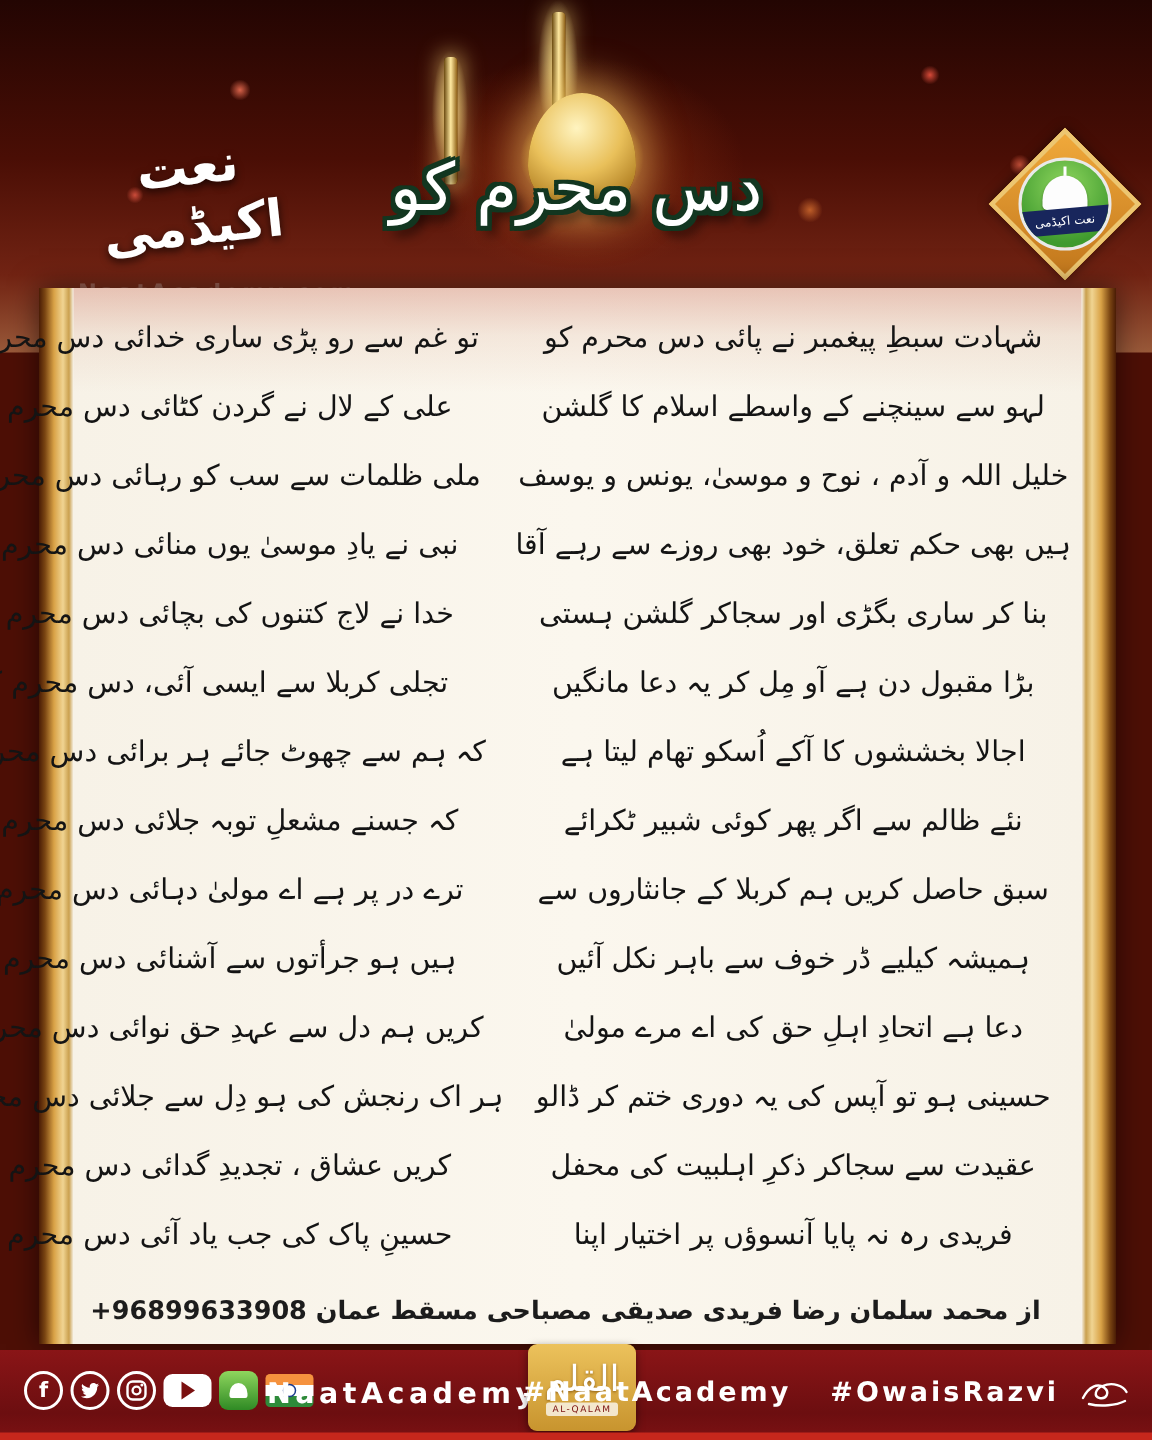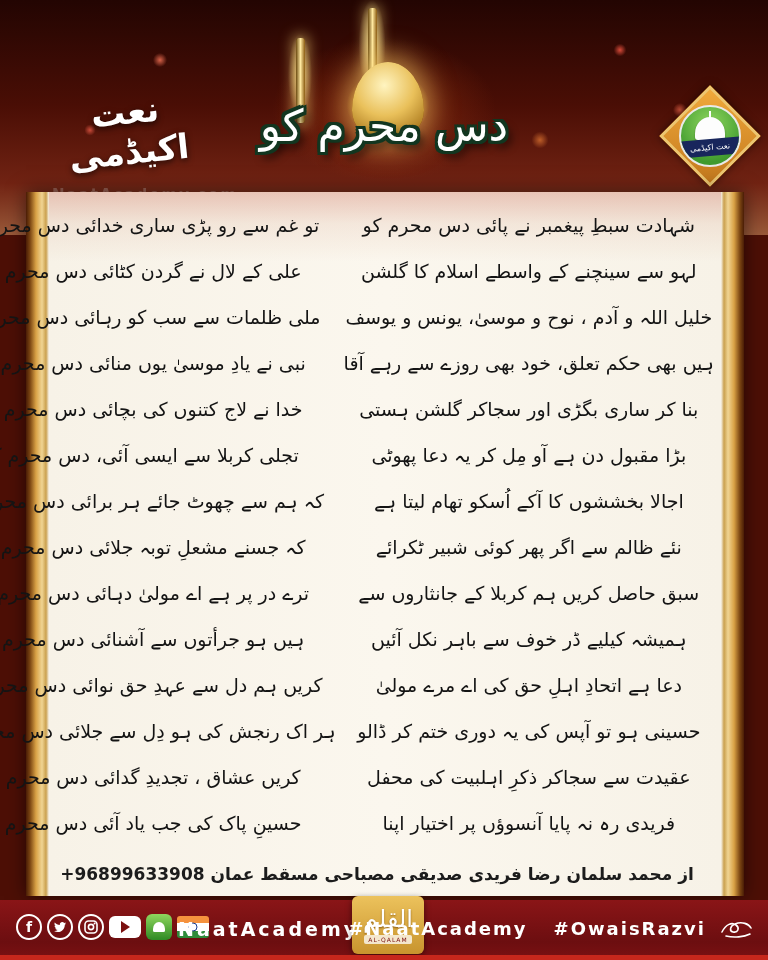--- a/index.html
+++ b/index.html
@@ -143,21 +143,21 @@
 </div>
 
 <div class="paper">
   <div class="cols">
     <div class="col">
         <div class="verse">شہادت سبطِ پیغمبر نے پائی دس محرم کو</div>
         <div class="verse">لہو سے سینچنے کے واسطے اسلام کا گلشن</div>
         <div class="verse">خلیل اللہ و آدم ، نوح و موسیٰ، یونس و یوسف</div>
         <div class="verse">ہیں بھی حکم تعلق، خود بھی روزے سے رہے آقا</div>
         <div class="verse">بنا کر ساری بگڑی اور سجاکر گلشن ہستی</div>
-        <div class="verse">بڑا مقبول دن ہے آو مِل کر یہ دعا پھوٹی</div>
+        <div class="verse">بڑا مقبول دن ہے آو مِل کر یہ دعا مانگیں</div>
         <div class="verse">اجالا بخششوں کا آکے اُسکو تھام لیتا ہے</div>
         <div class="verse">نئے ظالم سے اگر پھر کوئی شبیر ٹکرائے</div>
         <div class="verse">سبق حاصل کریں ہم کربلا کے جانثاروں سے</div>
         <div class="verse">ہمیشہ کیلیے ڈر خوف سے باہر نکل آئیں</div>
         <div class="verse">دعا ہے اتحادِ اہلِ حق کی اے مرے مولیٰ</div>
         <div class="verse">حسینی ہو تو آپس کی یہ دوری ختم کر ڈالو</div>
         <div class="verse">عقیدت سے سجاکر ذکرِ اہلبیت کی محفل</div>
         <div class="verse">فریدی رہ نہ پایا آنسوؤں پر اختیار اپنا</div>
       </div>
     <div class="col">

